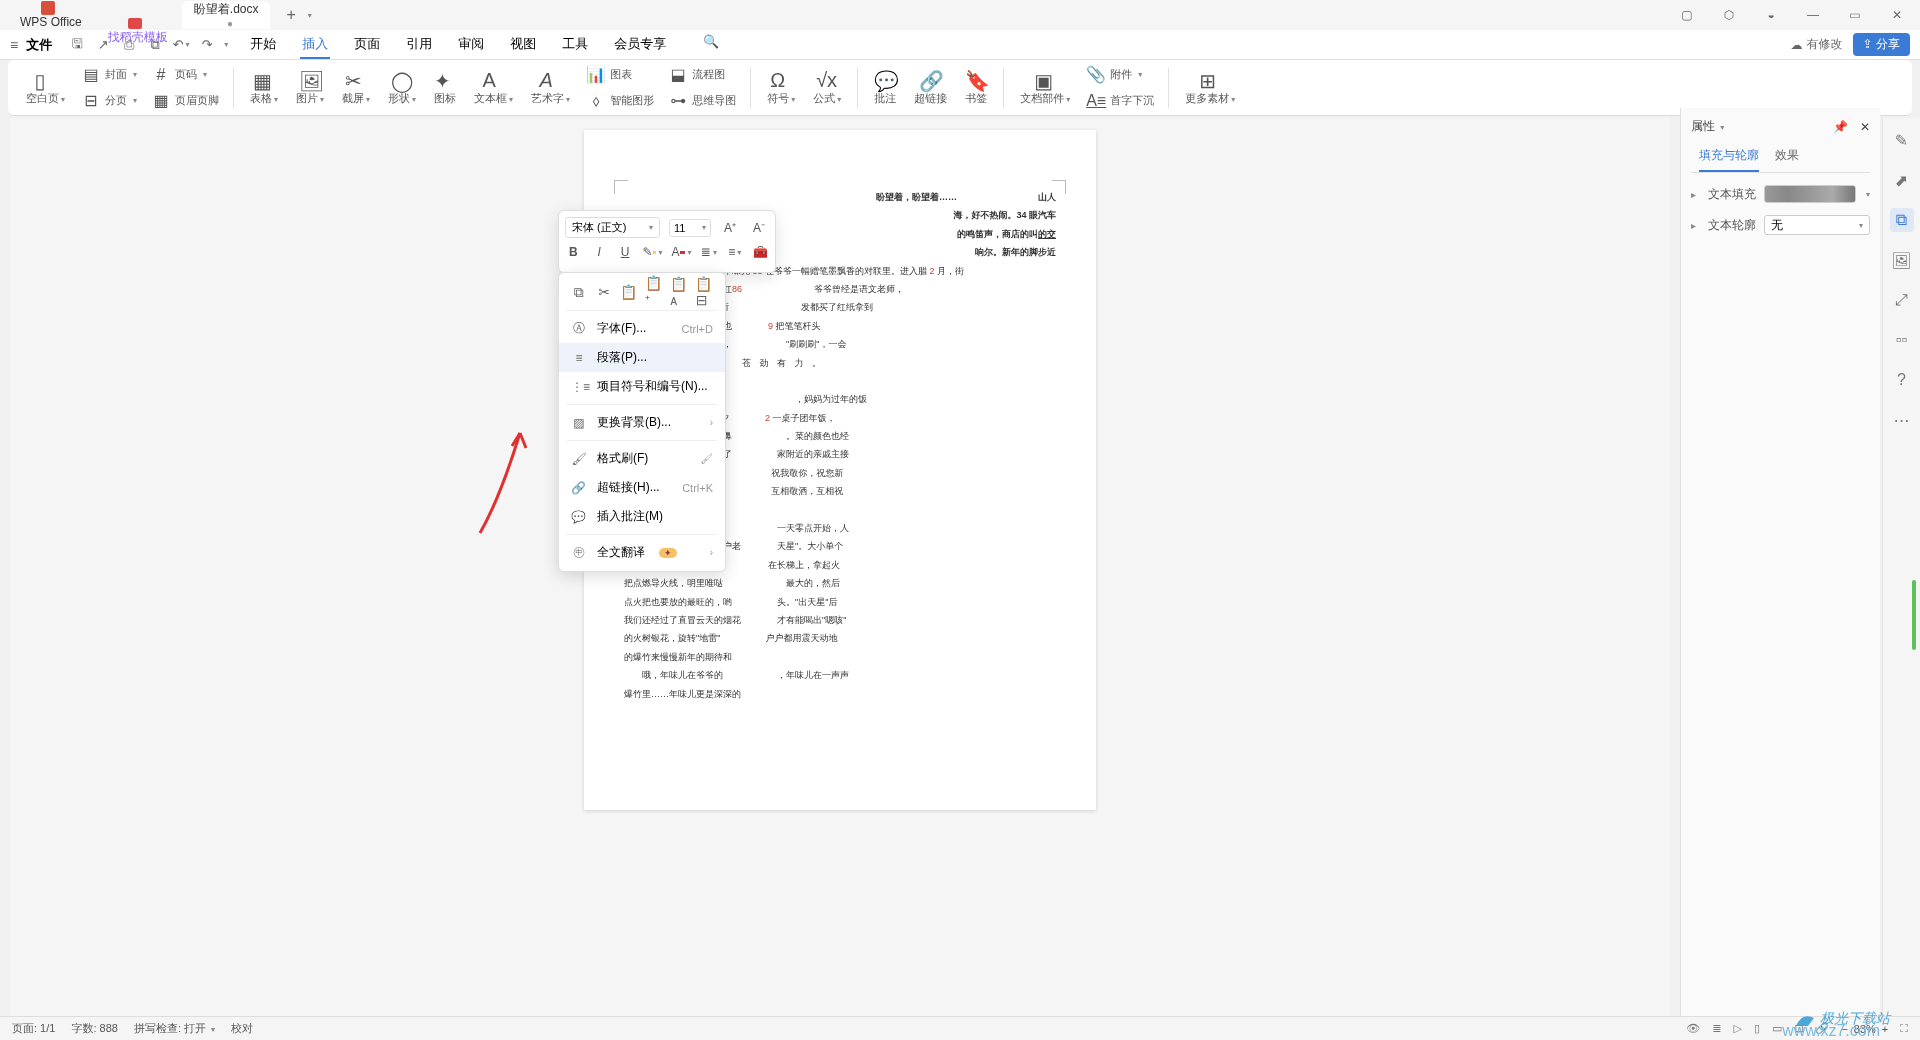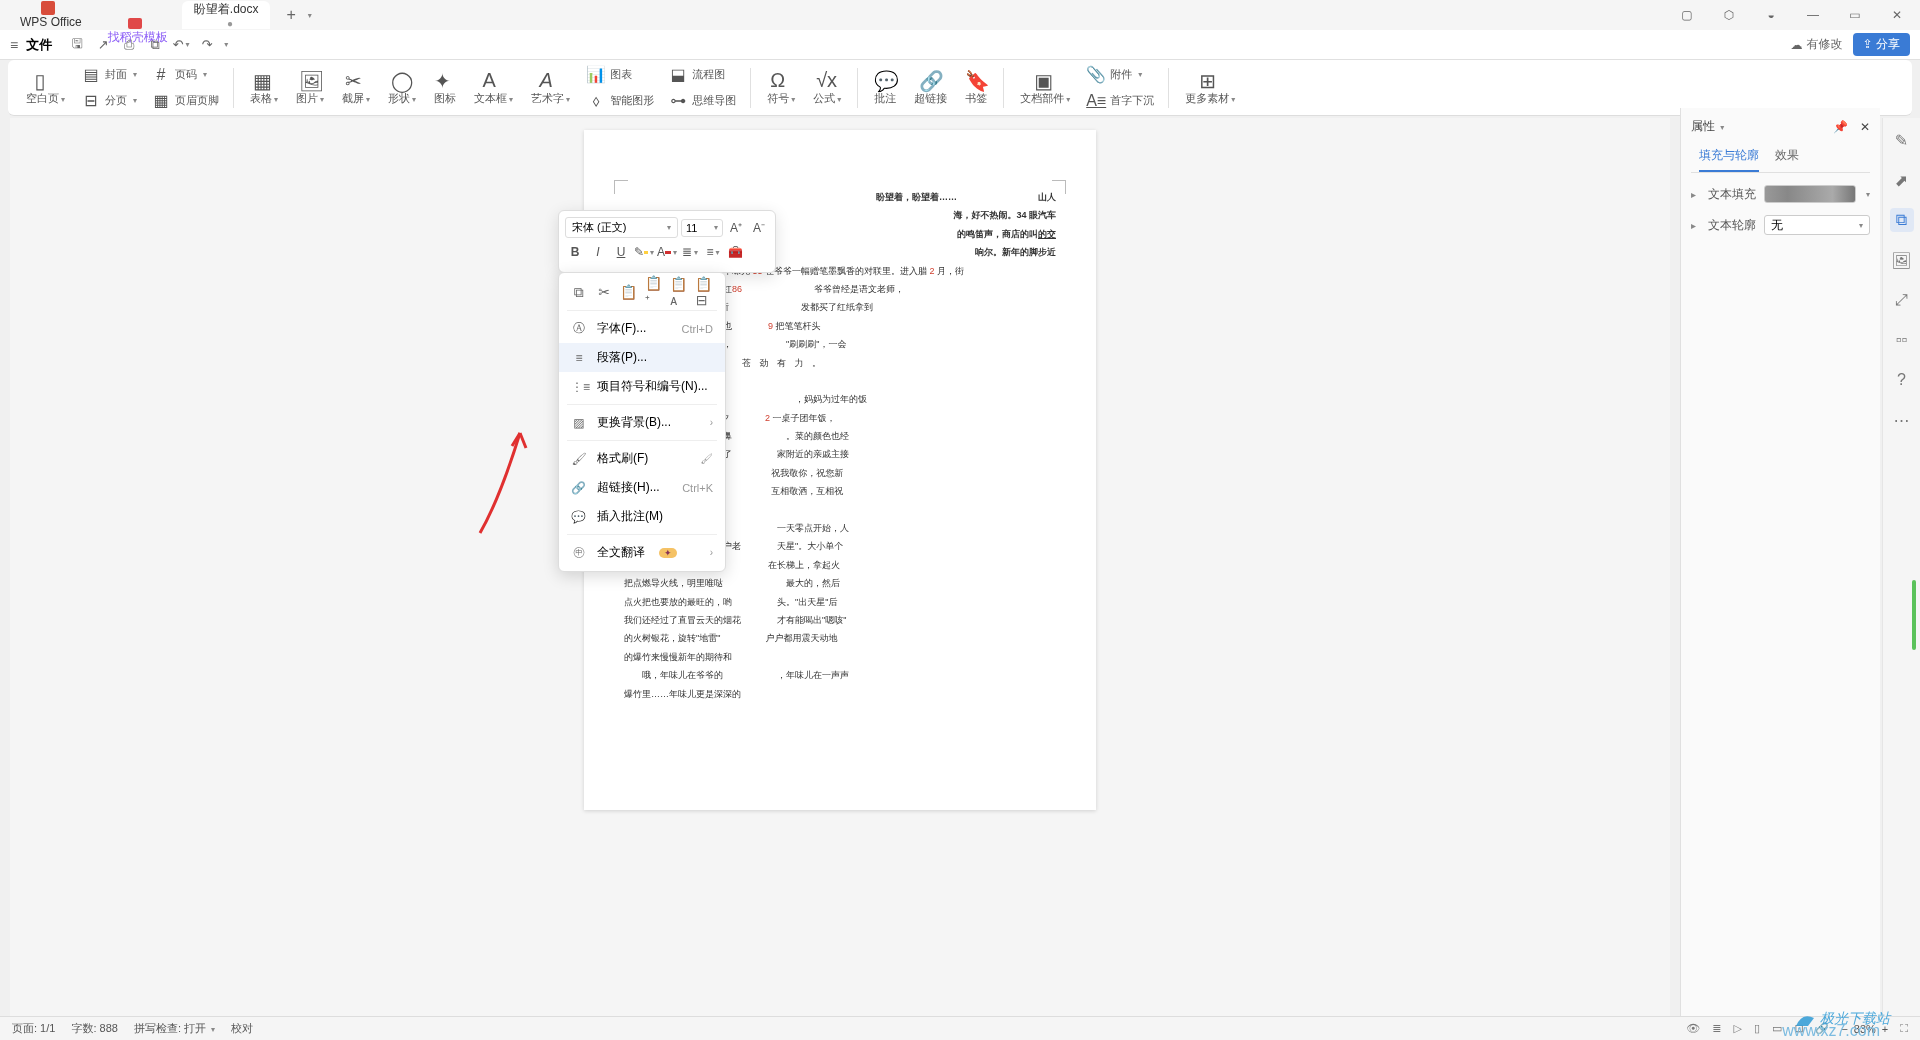--- a/index.html
+++ b/index.html
@@ -51,21 +51,21 @@
 .page-corner.tr { top: 50px; right: 30px; border-left: none; border-bottom: none; }
 .page .para { margin-bottom: 4px; text-indent: 18px; }
 .page .title-line { font-weight: bold; text-indent: 0; text-align: right; }
 .red { color: #d04030; }
 .highlight-img { display:inline-block; width: 80px; height: 8px; background: linear-gradient(90deg,#b88,#dcb,#a98); vertical-align: middle; }
 .drag-handle { position: absolute; left: 18px; top: 200px; color: #bbb; font-size: 10px; }
 .red-arrow { position: absolute; left: 460px; top: 300px; width: 60px; height: 120px; pointer-events: none; z-index: 5; }
 
 
 .mini-toolbar { position: absolute; left: 558px; top: 210px; width: 218px; background: #fff; border: 1px solid #ddd; border-radius: 6px; box-shadow: 0 4px 16px rgba(0,0,0,.12); padding: 6px; z-index: 10; }
-.mini-row { display: flex; align-items: center; gap: 3px; margin-bottom: 4px; }
+.mini-row { display: flex; align-items: center; gap: 9px; margin-bottom: 4px; }
 .mini-font { flex: 1; border: 1px solid #ddd; border-radius: 3px; padding: 2px 6px; font-size: 11px; display: flex; align-items: center; justify-content: space-between; }
 .mini-size { width: 42px; border: 1px solid #ddd; border-radius: 3px; padding: 2px 4px; font-size: 11px; display: flex; align-items: center; justify-content: space-between; }
 .mini-icon { width: 20px; height: 20px; display: flex; align-items: center; justify-content: center; font-size: 12px; color: #555; cursor: pointer; border-radius: 3px; }
 .mini-icon.b { font-weight: bold; }
 .mini-icon.i { font-style: italic; }
 .mini-icon.u { text-decoration: underline; }
 .mini-color-swatch { display: inline-block; width: 14px; height: 3px; }
 
 
 .context-menu { position: absolute; left: 558px; top: 272px; width: 168px; background: #fff; border: 1px solid #ddd; border-radius: 6px; box-shadow: 0 4px 16px rgba(0,0,0,.15); padding: 4px 0; z-index: 10; font-size: 12px; }
@@ -142,20 +142,31 @@
   <div class="menu-left">
     <span class="hamburger">≡</span>
     <span class="file-label">文件</span>
     <span class="qat-icon">🖫</span>
     <span class="qat-icon">↗</span>
     <span class="qat-icon">⎙</span>
     <span class="qat-icon">⧉</span>
     <span class="qat-icon">↶<span class="caret">▾</span></span>
     <span class="qat-icon">↷</span>
     <span class="caret">▾</span>
+  </div>
+  <div class="menu-tabs">
+    <span class="menu-tab">开始</span>
+    <span class="menu-tab active">插入</span>
+    <span class="menu-tab">页面</span>
+    <span class="menu-tab">引用</span>
+    <span class="menu-tab">审阅</span>
+    <span class="menu-tab">视图</span>
+    <span class="menu-tab">工具</span>
+    <span class="menu-tab">会员专享</span>
+    <span class="qat-icon" style="margin-left:10px;">🔍</span>
   </div>
   <div class="menu-right">
     <span class="pending-change">
       <span>☁</span>
       <span>有修改</span>
     </span>
     <span class="share-btn">
       <span>⇪</span>
       <span>分享</span>
     </span>

